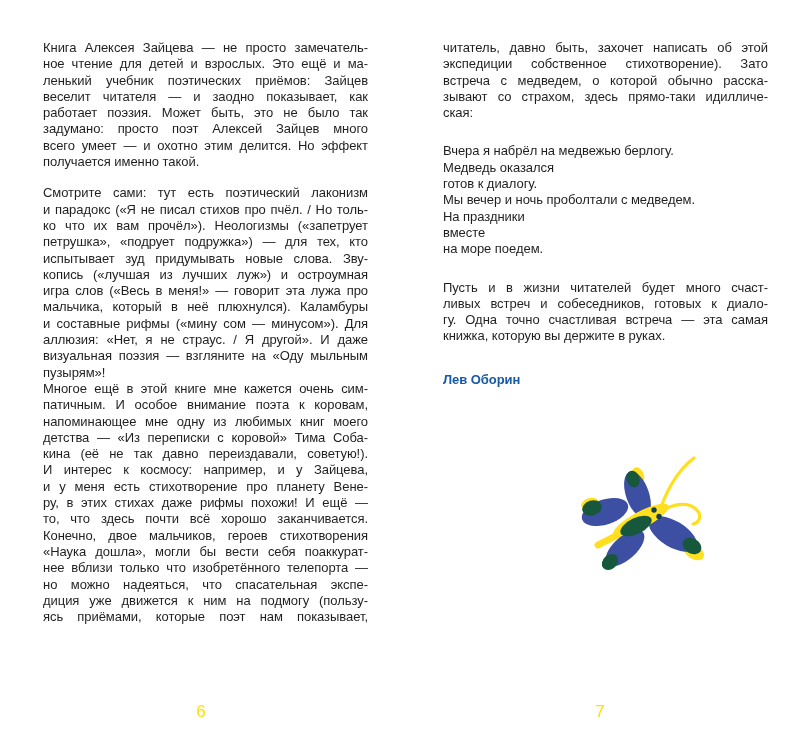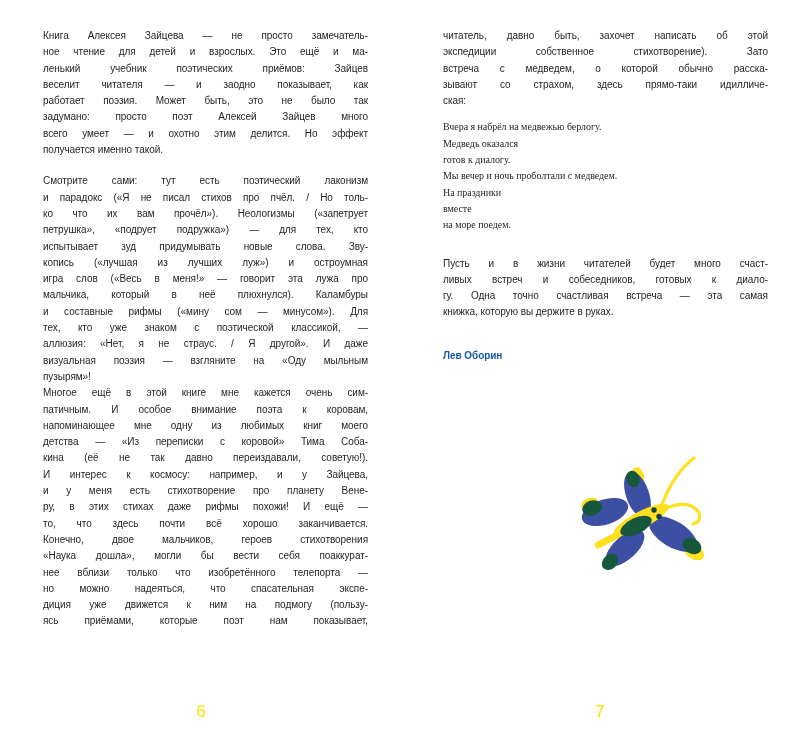--- a/index.html
+++ b/index.html
@@ -2,29 +2,29 @@
 <html style="--text: #1f1f1f; --signature: #1659a6; --pagenum: #ffe100; --butterfly_blue: #3c4fa3; --butterfly_green: #17583c; --butterfly_yellow: #ffdf1e; --butterfly_eye: #0f4050;"><head>
 <meta charset="utf-8">
 <style>
   html,body{margin:0;padding:0;}
   body{
     width:800px;height:750px;background:#ffffff;position:relative;
     font-family:"Liberation Sans", sans-serif;
     color:var(--text,#1f1f1f);
     overflow:hidden;
   }
-  .col{position:absolute;top:28px;width:325px;font-size:10px;line-height:16.3px;letter-spacing:-0.05px;}
+  .col{position:absolute;top:40px;width:325px;font-size:13px;line-height:16.3px;letter-spacing:-0.05px;}
   .col.left{left:43px;}
   .col.right{left:443px;}
   .para div{text-align:justify;text-align-last:justify;}
   .para.end div:last-child{text-align-last:left;}
   .plain div{text-align:left;text-align-last:auto;}
   .m35{margin-top:15px;}
   .m29{}
-  .m21{margin-top:10px;font-family:Liberation Serif, serif;}
+  .m21{margin-top:22px;}
   .m30{margin-top:22px;}
   .sig{margin-top:27px;text-align:left;font-weight:bold;color:var(--signature,#1659a6);}
   .pagenum{
     position:absolute;top:703px;width:26px;text-align:center;
     font-size:17px;line-height:18px;color:var(--pagenum,#ffe100);
   }
   #pn-left{left:188px;}
   #pn-right{left:587px;}
   .butterfly{position:absolute;left:570px;top:446px;width:150px;height:130px;}
   .bw{fill:var(--butterfly_blue,#3c4fa3);}
@@ -53,21 +53,20 @@
     <div class="para end m35">
         <div>Смотрите сами: тут есть поэтический лаконизм</div>
         <div>и парадокс («Я не писал стихов про пчёл. / Но толь-</div>
         <div>ко что их вам прочёл»). Неологизмы («запетрует</div>
         <div>петрушка», «подрует подружка») — для тех, кто</div>
         <div>испытывает зуд придумывать новые слова. Зву-</div>
         <div>копись («лучшая из лучших луж») и остроумная</div>
         <div>игра слов («Весь в меня!» — говорит эта лужа про</div>
         <div>мальчика, который в неё плюхнулся). Каламбуры</div>
         <div>и составные рифмы («мину сом — минусом»). Для</div>
-        <div>тех, кто уже знаком с поэтической классикой, —</div>
         <div>аллюзия: «Нет, я не страус. / Я другой». И даже</div>
         <div>визуальная поэзия — взгляните на «Оду мыльным</div>
         <div>пузырям»!</div>
       </div>
     <div class="para m29">
         <div>Многое ещё в этой книге мне кажется очень сим-</div>
         <div>патичным. И особое внимание поэта к коровам,</div>
         <div>напоминающее мне одну из любимых книг моего</div>
         <div>детства — «Из переписки с коровой» Тима Соба-</div>
         <div>кина (её не так давно переиздавали, советую!).</div>

